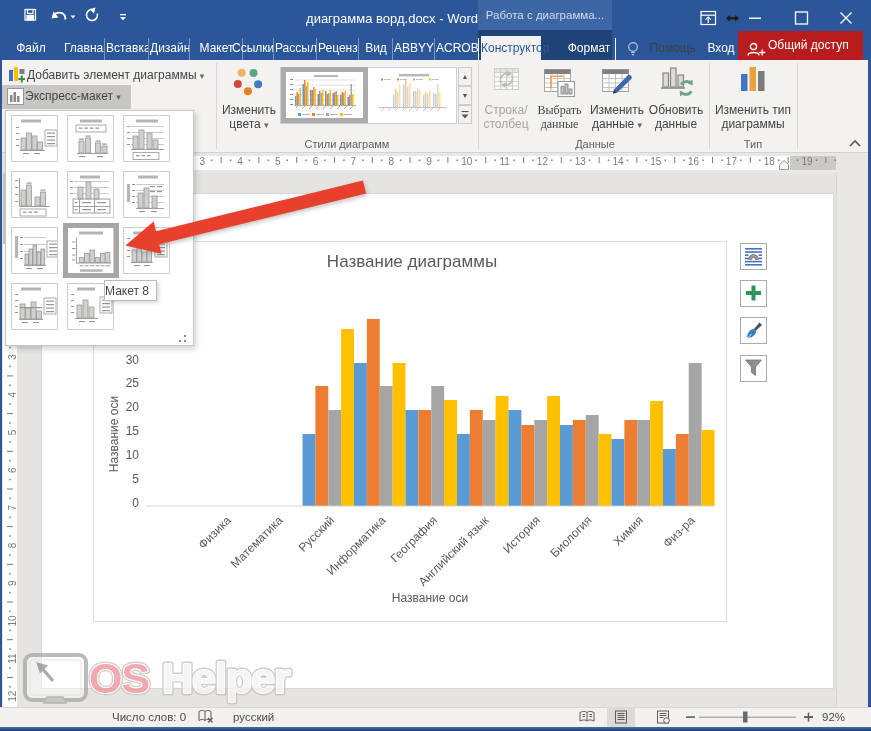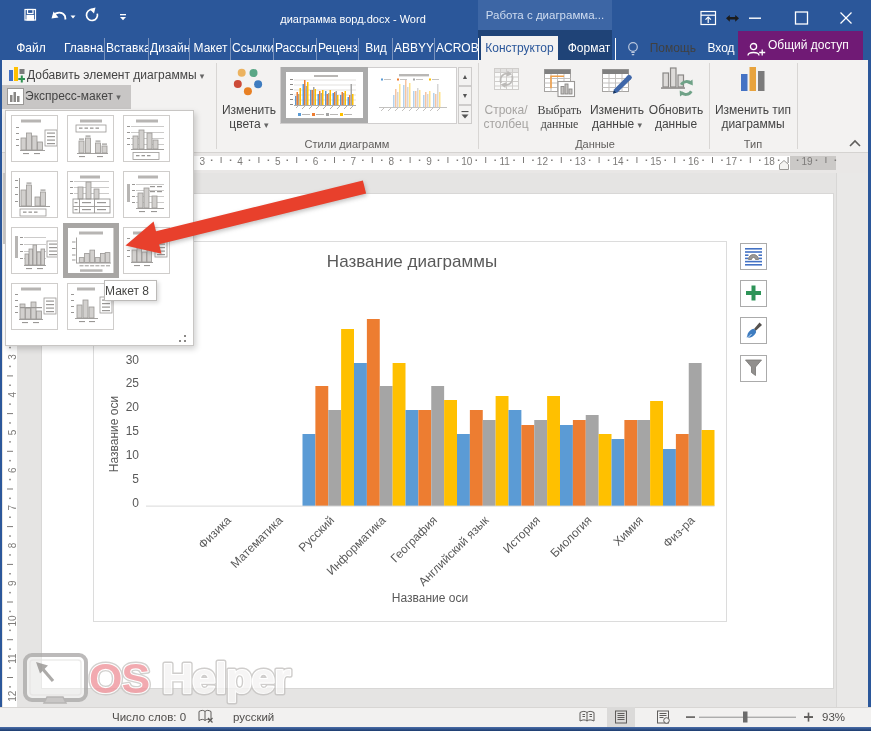--- a/index.html
+++ b/index.html
@@ -2,26 +2,26 @@
 <html><head>
 <meta charset="utf-8">
 <style>
 * { margin:0; padding:0; box-sizing:border-box; }
 html,body { width:871px; height:731px; overflow:hidden; }
 body { font-family:"Liberation Sans", sans-serif; position:relative; background:#e5e4e3; }
 .abs { position:absolute; }
 
 #titlebar { left:0; top:0; width:871px; height:38px; background:#2b579a; }
 #ctxhdr { left:478px; top:0; width:134px; height:30px; background:#3d66a5; color:#cfdcf0; font-size:11.5px; text-align:center; line-height:30px; white-space:nowrap; overflow:hidden;}
-#doctitle { left:228px; top:0; width:250px; height:38px; color:#fff; font-size:11px; line-height:38px; text-align:center; white-space:nowrap;}
+#doctitle { left:228px; top:0; width:250px; height:38px; color:#fff; font-size:13px; line-height:38px; text-align:right; white-space:nowrap;}
 
 #tabrow { left:0; top:38px; width:871px; height:22px; background:#2b579a; }
 #ctxdark { left:478px; top:30px; width:134px; height:30px; background:#1f4377; }
 .tab { position:absolute; top:0; height:22px; color:#fff; font-size:12px; line-height:21px; text-align:center; overflow:hidden; white-space:nowrap; }
-#activetab { position:absolute; left:481px; top:-2px; width:77px; height:24px; background:#f3f2f1; color:#2b579a; font-size:12px; line-height:24px; text-align:center; }
+#activetab { position:absolute; left:481px; top:-2px; width:60px; height:24px; background:#f3f2f1; color:#2b579a; font-size:12px; line-height:24px; text-align:center; }
 
 #ribbon { left:0; top:60px; width:871px; height:93px; background:#f3f2f1; border-bottom:1px solid #d5d3d1; }
 .gsep { position:absolute; top:3px; width:1px; height:86px; background:#d8d6d4; }
 .glabel { position:absolute; top:78px; font-size:11px; color:#605e5c; width:200px; text-align:center; }
 .btntext { font-size:12px; color:#444; line-height:14px; }
 
 #rulerrow { left:0; top:153px; width:871px; height:20px; background:#e9e7e6; }
 
 #docarea { left:0; top:173px; width:871px; height:534px; background:#e5e4e3; }
 #page { position:absolute; left:42px; top:21px; width:791px; height:494px; background:#fff; box-shadow:0 0 0 1px #d8d7d6; }
@@ -76,32 +76,32 @@
   </g>
 </svg>
 
 <div class="abs" id="tabrow"></div>
 <div class="abs" id="ctxdark"></div>
 <div class="abs" style="left:0;top:38px;width:871px;height:22px;">
   <div class="tab" style="left:10px;width:42px;">Файл</div>
   <div class="tab" style="left:64px;width:41px;border-right:1px solid #7a93bd;">Главная</div>
   <div class="tab" style="left:106px;width:43px;border-right:1px solid #7a93bd;">Вставка</div>
   <div class="tab" style="left:150px;width:40px;border-right:1px solid #7a93bd;">Дизайн</div>
-  <div class="tab" style="left:191px;width:40px;border-right:1px solid #7a93bd;">Макет</div>
+  <div class="tab" style="left:191px;width:52px;border-right:1px solid #7a93bd;">Макет</div>
   <div class="tab" style="left:232px;width:42px;border-right:1px solid #7a93bd;">Ссылки</div>
   <div class="tab" style="left:275px;width:42px;border-right:1px solid #7a93bd;">Рассылки</div>
   <div class="tab" style="left:318px;width:41px;border-right:1px solid #7a93bd;">Рецензирование</div>
   <div class="tab" style="left:360px;width:33px;border-right:1px solid #7a93bd;">Вид</div>
   <div class="tab" style="left:394px;width:41px;border-right:1px solid #7a93bd;">ABBYY</div>
   <div class="tab" style="left:436px;width:43px;border-right:1px solid #fff;">ACROBAT</div>
   <div id="activetab">Конструктор</div>
   <div class="tab" style="left:563px;width:53px;border-right:1px solid #fff;">Формат</div>
   <div class="tab" style="left:641px;width:55px;color:#404040;text-align:right;">Помощь</div>
   <div class="tab" style="left:702px;width:38px;">Вход</div>
-  <div class="tab" style="left:738px;top:-7px;height:29px;width:125px;background:#701a75;line-height:29px;text-align:left;padding-left:30px;">Общий доступ</div>
+  <div class="tab" style="left:738px;top:-7px;height:29px;width:125px;background:#b91c1c;line-height:29px;text-align:left;padding-left:30px;">Общий доступ</div>
   <svg class="abs" style="left:625px;top:3px" width="16" height="17" viewBox="0 0 16 17">
     <g stroke="#b9c6dd" stroke-width="1.2" fill="none">
       <circle cx="8" cy="6" r="4.3"></circle>
         <path d="M 6.3 11.5 l 3.4 0 M 6.8 13.7 l 2.4 0"></path>
     </g>
   </svg>
   <svg class="abs" style="left:746px;top:4px" width="22" height="17" viewBox="0 0 22 17">
     <g stroke="#fff" stroke-width="1.3" fill="none">
       <circle cx="7.5" cy="4.6" r="3.1"></circle>
       <path d="M 2 13.5 C 2 9.5 13 9.5 13 13.5"></path>
@@ -559,21 +559,21 @@
     <path d="M 5.5 5 l 16 0 l -6 7 l 0 8.5 l -4 -3 l 0 -5.5 Z" fill="#918f8d" stroke="#767472" stroke-width="0.8"></path>
   </g>
 </svg>
 
 <div class="abs" id="bleft"></div>
 <div class="abs" id="bright"></div>
 <div class="abs" id="statusbar">
   <span style="position:absolute;left:10px;top:3px;margin-top:18px;">Страница 1 из 1</span>
   <span style="position:absolute;left:112px;top:3px;">Число слов: 0</span>
   <span style="position:absolute;left:233px;top:3px;">русский</span>
-  <span style="position:absolute;left:822px;top:3px;">93%</span>
+  <span style="position:absolute;left:822px;top:3px;">92%</span>
 </div>
 <div class="abs" id="bbottom"></div>
 
 <svg class="abs" style="left:196px;top:709px" width="20" height="16" viewBox="0 0 20 16">
   <g stroke="#5f5d5b" stroke-width="1" fill="none">
     <path d="M 3 2.5 C 5.5 1 7.5 1 9 2.5 C 10.5 1 12.5 1 15 2.5 L 15 11.5 C 12.5 10 10.5 10 9 11.5 C 7.5 10 5.5 10 3 11.5 Z"></path>
     <path d="M 9 2.5 l 0 9"></path>
   </g>
   <path d="M 12 9 l 4.5 4.5 M 16.5 9 L 12 13.5" stroke="#5f5d5b" stroke-width="1.2"></path>
 </svg>

